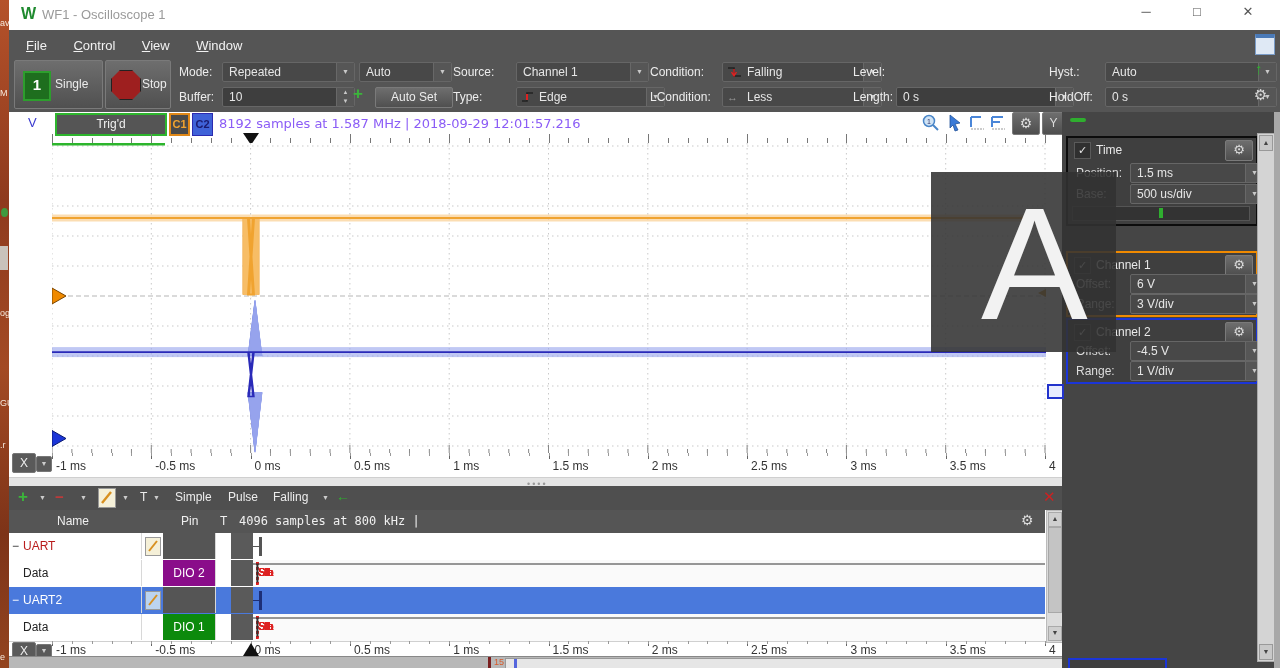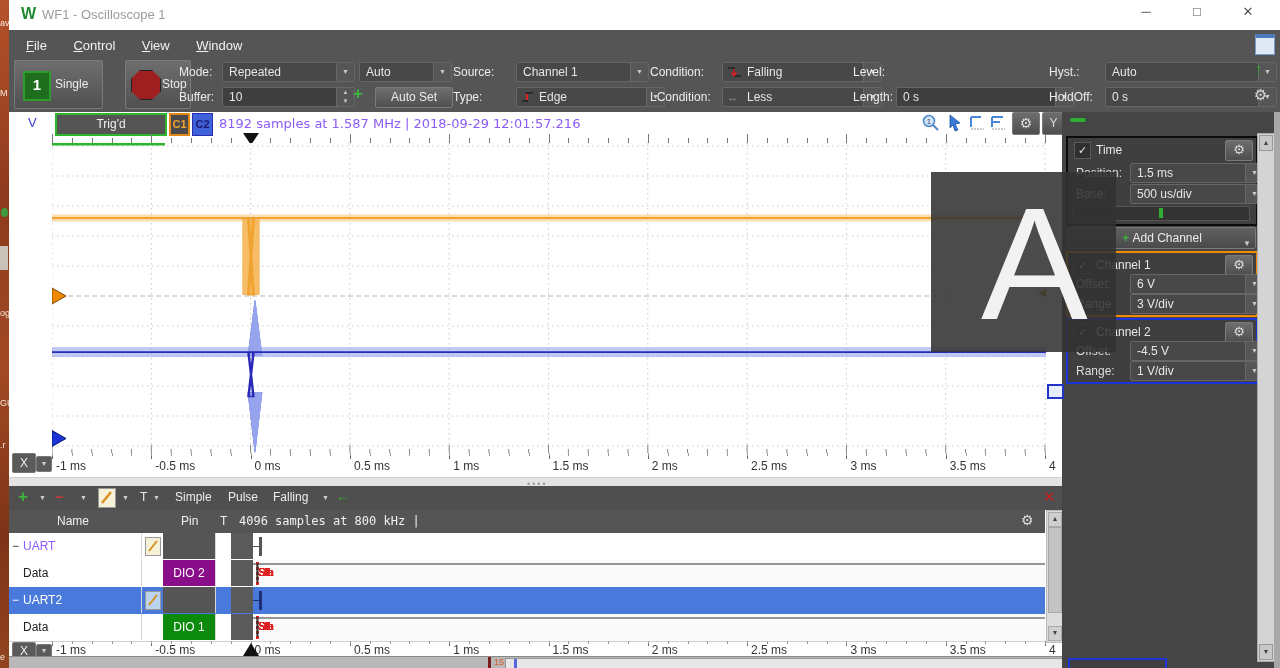--- a/index.html
+++ b/index.html
@@ -62,21 +62,21 @@
       <span class="menu-item">Window</span>
     </div>
     <span class="abs" style="left:1246px;top:4px;width:18px;height:16px;background:#dfe9f5;border:1px solid #7a9cc8;border-top:4px solid #4a7ab8;"></span>
   </div>
 
   <div class="abs" style="left:0;top:57px;width:1271px;height:55px;background:#555;border-bottom:1px solid #3e3e3e;">
     <div class="btn3d" style="left:5px;top:3px;width:87px;height:47px;">
       <span class="abs" style="left:8px;top:10px;width:24px;height:26px;background:#1e6e1e;border:2px solid #2d9e2d;color:#fff;font-weight:bold;font-size:15px;line-height:24px;">1</span>
       <span class="abs" style="left:40px;top:16px;text-align:center;">Single</span>
     </div>
-    <div class="btn3d" style="left:96px;top:3px;width:64px;height:47px;margin-left:20px;">
+    <div class="btn3d" style="left:96px;top:3px;width:64px;height:47px;">
       <span class="abs" style="left:5px;top:9px;width:28px;height:28px;background:#9e1f1f;border:1px solid #222;clip-path:polygon(30% 0,70% 0,100% 30%,100% 70%,70% 100%,30% 100%,0 70%,0 30%);"></span>
       <span class="abs" style="left:36px;top:16px;">Stop</span>
     </div>
     <span class="lbl" style="left:170px;top:8px;">Mode:</span>
     <div class="dd" style="left:213px;top:5px;width:103px;"><span>Repeated</span><span class="arr">▼</span></div>
     <div class="dd" style="left:350px;top:5px;width:63px;"><span>Auto</span><span class="arr">▼</span></div>
     <span class="lbl" style="left:444px;top:8px;">Source:</span>
     <div class="dd" style="left:507px;top:5px;width:103px;"><span>Channel 1</span><span class="arr">▼</span></div>
     <span class="lbl" style="left:170px;top:33px;">Buffer:</span>
     <div class="dd" style="left:213px;top:30px;width:103px;background:#3e3e3e;"><span>10</span>
@@ -512,21 +512,21 @@
     <span class="abs" style="left:172px;top:4px;font-size:12px;">Pin</span>
     <span class="abs" style="left:211px;top:4px;font-size:12px;">T</span>
     <span class="abs" style="left:230px;top:4px;font-size:12px;font-family:'DejaVu Sans Mono',monospace;">4096 samples at 800 kHz |</span>
     <span class="abs" style="left:1012px;top:2px;color:#ddd;font-size:14px;">⚙</span>
   </div>
 
   <div class="abs" id="logic-rows" style="left:0;top:47px;width:1036px;height:108px;background:#fdfdfd;">
         <div style="position: absolute; left: 0px; top: 0px; width: 1036px; height: 27px; background: rgb(255, 255, 255); border-bottom: 1px solid rgb(208, 208, 208);">
           <div style="position: absolute; left: 0px; top: 0px; width: 132px; height: 26px; background: rgb(255, 255, 255);">
             <span style="position: absolute; left: 3px; top: 6px; color: rgb(51, 51, 51); font-size: 12px;">−</span>
-            <span style="position: absolute; left: 14px; top: 6px; color: #8b5cf6; font-size: 12px;">UART</span>
+            <span style="position: absolute; left: 14px; top: 6px; color: #b91c1c; font-size: 12px;">UART</span>
           </div>
           <div style="position: absolute; left: 132px; top: 0px; width: 22px; height: 26px; background: rgb(255, 255, 255); border-left: 1px solid rgb(216, 216, 216);">
             <div style="position: absolute; left: 3px; top: 4px; width: 14px; height: 17px; background: rgb(245, 240, 216); border: 1px solid rgb(153, 153, 153);">
               <svg width="14" height="17">
                 <line x1="3" y1="13" x2="11" y2="3" stroke="#d89020" stroke-width="2"></line>
               </svg>
             </div>
           </div>
           <div style="position: absolute; left: 154px; top: 0px; width: 52px; height: 26px; background: rgb(85, 85, 85);"></div>
           <div style="position: absolute; left: 206px; top: 0px; width: 16px; height: 26px; background: rgb(255, 255, 255); border-left: 1px solid rgb(216, 216, 216);"></div>
@@ -895,24 +895,20 @@
       </div>
   <span class="rowlbl" style="top:28px;">Position:</span>
   <div class="dd" style="left:62px;top:25px;width:104px;"><span>1.5 ms</span><span class="arr">▼</span></div>
   <span class="rowlbl" style="top:49px;">Base:</span>
   <div class="dd" style="left:62px;top:46px;width:104px;"><span>500 us/div</span><span class="arr">▼</span></div>
   <div class="abs" style="left:4px;top:68px;width:176px;height:13px;background:#333;border:1px solid #555;">
     <span class="abs" style="left:86px;top:1px;width:4px;height:10px;background:#2fae2f;"></span>
       </div>
 </div>
 
-<div class="btn3d" style="left:1068px;top:227px;width:186px;height:20px;line-height:20px;background:linear-gradient(#606060,#4a4a4a);">
-  <span style="color:#3bb53b;font-weight:bold;">+ </span><span>Add Channel</span>
-  <span class="abs" style="right:4px;top:6px;color:#ccc;font-size:8px;">▼</span>
-</div>
 
 <div class="grp" style="top:251px;height:62px;border:2px solid #f08a00;">
   <div class="hdr">
         <span class="chk">✓</span>
     <span class="gname">Channel 1</span>
     <div class="ggear gearbtn" style="font-size:13px;line-height:18px;">⚙</div>
       </div>
   <span class="rowlbl" style="top:24px;">Offset:</span>
   <div class="dd" style="left:62px;top:21px;width:104px;"><span>6 V</span><span class="arr">▼</span></div>
   <span class="rowlbl" style="top:44px;">Range:</span>

